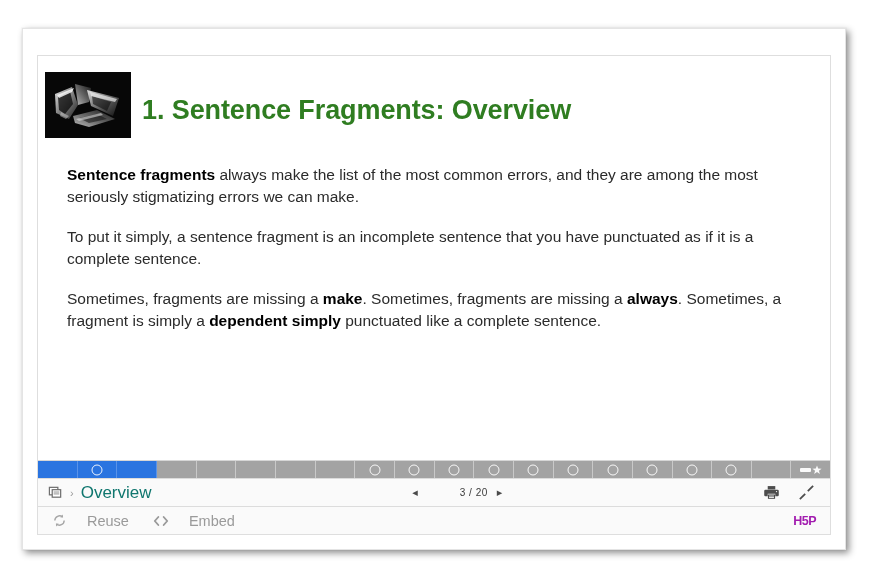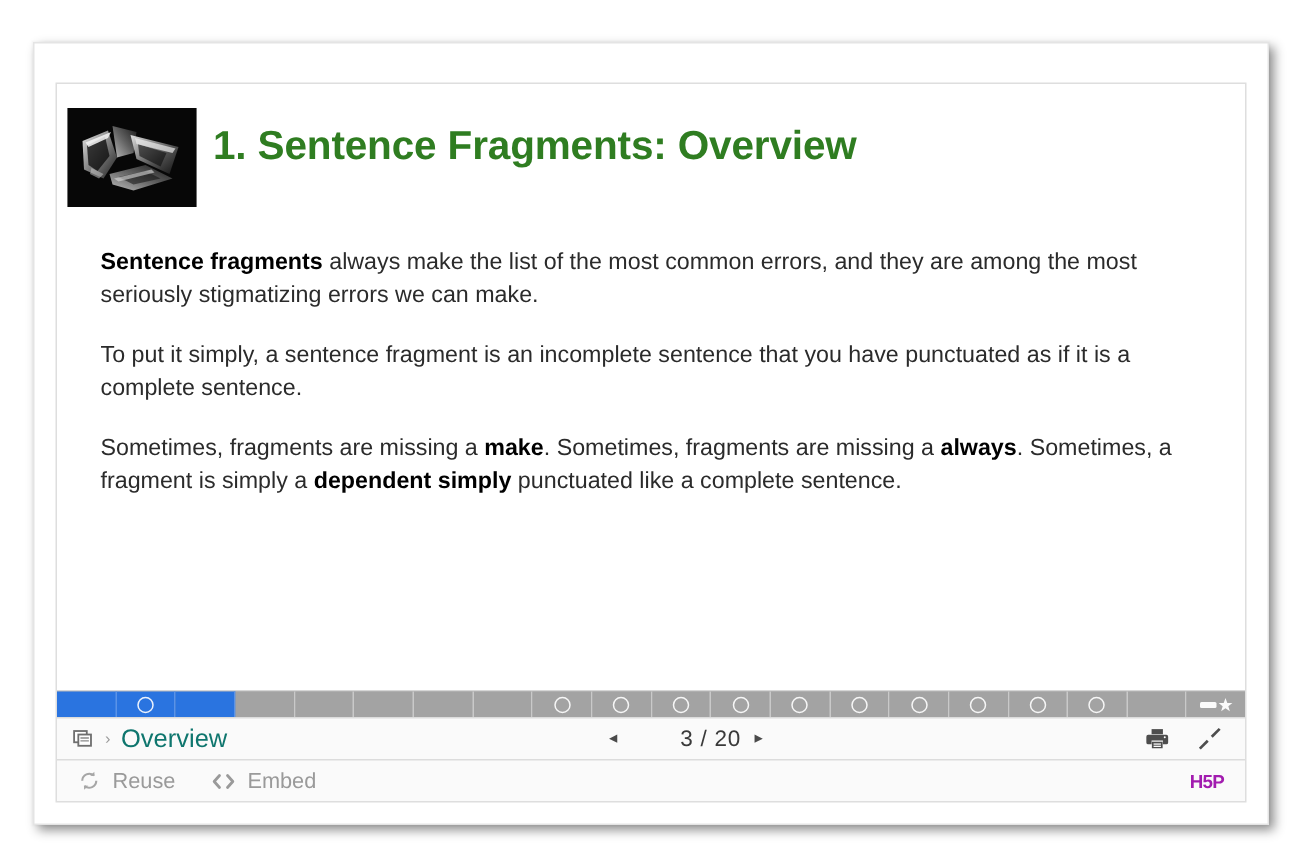--- a/index.html
+++ b/index.html
@@ -49,21 +49,21 @@
   .slide {
     position: absolute;
     left: 0; top: 0;
     right: 0;
     height: 413px;
     background: #ffffff;
     overflow: hidden;
   }
   .slide-header {
     display: flex;
-    align-items: flex-start;
+    align-items: center;
     padding: 16px 0 0 7px;
   }
   .thumb {
     width: 86px;
     height: 66px;
     flex: 0 0 auto;
     position: relative;
     overflow: hidden;
     background: #050505;
   }
@@ -174,42 +174,42 @@
   .slide-dot { color:#9b9b9b; font-size: 11px; }
   .slide-name { color:#0f766e; font-size: 17px; }
   .nav-arrow {
     color: #4a4a4a;
     font-size: 11px;
     line-height: 1;
     user-select: none;
   }
   .page-counter {
     color: #3a3a3a;
-    font-size: 15px;
+    font-size: 10px;
     letter-spacing: 0.5px;
     margin-left: 33px;
   }
 
   
   .h5p-actions {
     position: absolute;
     left: 0;
     bottom: 0;
     height: 28px;
     width: 100%;
     background: #fafafa;
     border-top: 1px solid #dcdcdc;
     display: flex;
     align-items: center;
     box-sizing: border-box;
   }
   .action-btn {
     display: flex;
     align-items: center;
-    gap: 8px;
+    gap: 20px;
     color: #9a9a9a;
     font-size: 14.5px;
     padding: 0 12px;
   }
   .action-btn:first-child { padding-left: 14px; }
   .actions-spacer { flex: 1 1 auto; }
   .h5p-logo {
     font-size: 12.5px;
     font-weight: bold;
     color: #a21caf;

